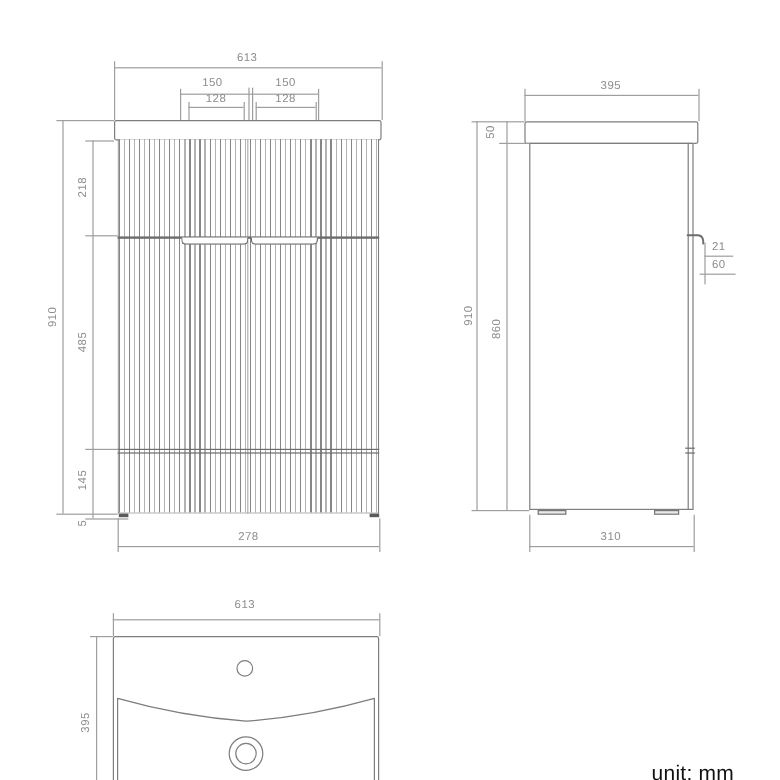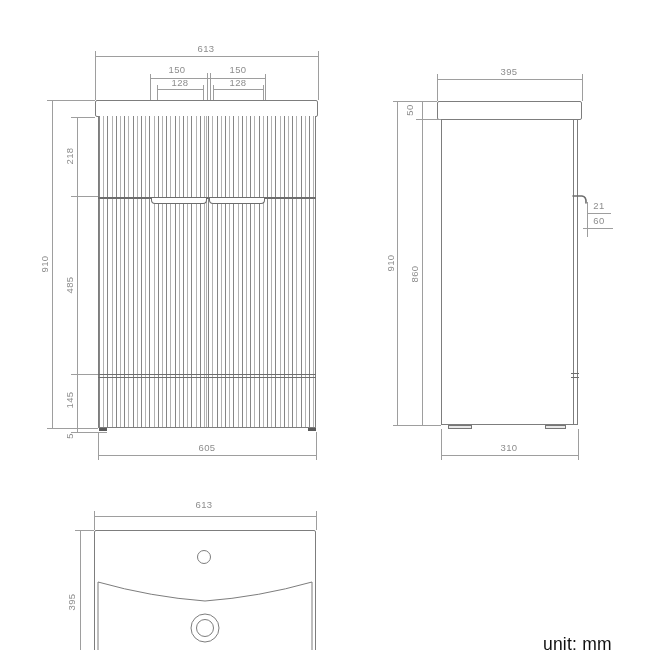--- a/index.html
+++ b/index.html
@@ -76,21 +76,21 @@
     <div class="hl" style="left:71px;top:338px;width:27px"></div>
     <div class="hl" style="left:71px;top:396px;width:36px"></div>
     <div class="dim rot" style="left:70px;top:120px">218</div>
     <div class="dim rot" style="left:70px;top:249px">485</div>
     <div class="dim rot" style="left:70px;top:364px">145</div>
     <div class="dim rot" style="left:70px;top:400px">5</div>
 
     <div class="hl" style="left:98px;top:419px;width:218px"></div>
     <div class="vl" style="left:98px;top:396px;height:28px"></div>
     <div class="vl" style="left:316px;top:396px;height:28px"></div>
-    <div class="dim" style="left:207px;top:412px">605</div>
+    <div class="dim" style="left:207px;top:412px">278</div>
   </div>
 
   <div>
 
     <div class="hl" style="left:437px;top:43px;width:145px"></div>
     <div class="vl" style="left:437px;top:38px;height:27px"></div>
     <div class="vl" style="left:582px;top:38px;height:27px"></div>
     <div class="dim" style="left:509px;top:36px">395</div>
 
     <div class="rect" style="left:437px;top:65px;width:145px;height:19px"></div>

